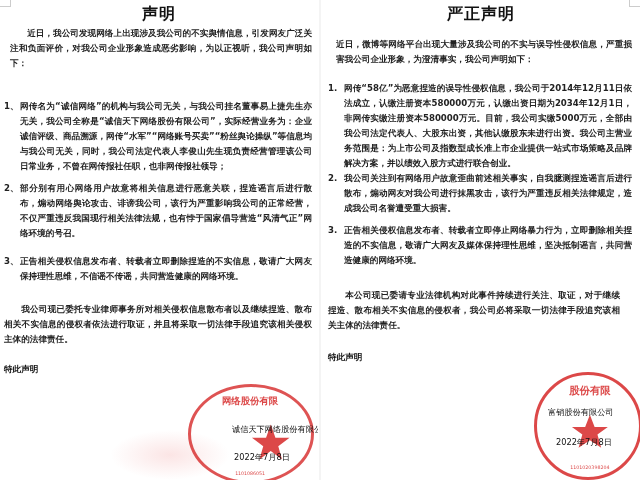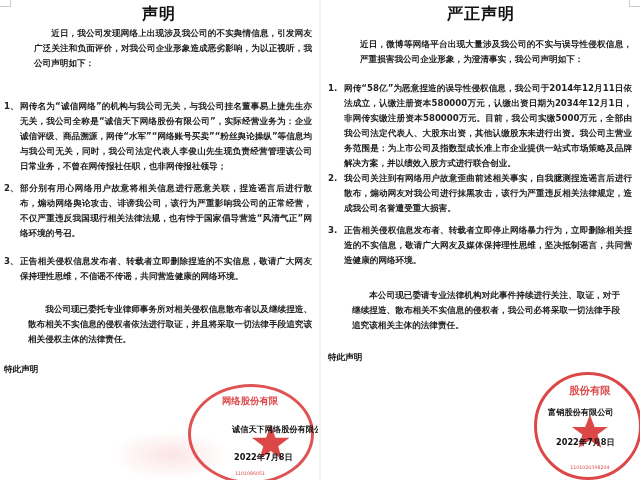--- a/index.html
+++ b/index.html
@@ -16,28 +16,28 @@
     .page.left { left: 0; width: 318px; }
     .page.right { left: 322px; width: 318px; }
     .divider { position: absolute; left: 319px; top: 0; width: 2px; height: 480px; background: #f4f4f4; }
     .corner { position: absolute; top: 0; width: 10px; height: 6px; border-bottom: 1px solid #ccc; }
     .title {
       text-align: center; font-weight: bold; font-size: 16px; letter-spacing: 1px;
       position: absolute; top: 4px; left: 0; right: 0; color: #111;
     }
     .para {
       position: absolute; font-size: 8.6px; line-height: 15px; color: #222;
-      text-align: justify; font-weight: bold; margin-left: 24px;
+      text-align: justify; font-weight: bold;
     }
     .indent { text-indent: 2em; }
     .item { position: absolute; font-size: 8.6px; line-height: 15px; font-weight: bold; color: #222; text-align: justify; }
     .item .num { position: absolute; left: 0; top: 0; }
     .item .txt { display: block; }
     .special { position: absolute; font-size: 8.6px; font-weight: bold; color: #111; }
-    .sign { position: absolute; font-size: 8.2px; font-weight: bold; color: #111; white-space: nowrap; }
+    .sign { position: absolute; font-size: 8.2px; font-weight: normal; color: #111; white-space: nowrap; }
     .seal { position: absolute; border-radius: 50%; border: 3px solid rgba(214,40,40,0.85); box-sizing: border-box; }
     .seal svg { position: absolute; left: 0; top: 0; width: 100%; height: 100%; }
     .blush { position: absolute; border-radius: 50%; background: radial-gradient(ellipse at center, rgba(240,150,150,0.25), rgba(255,255,255,0) 70%); }
   </style>
 </head>
 <body>
 
 <div class="divider"></div>
 
 <div class="page left">

